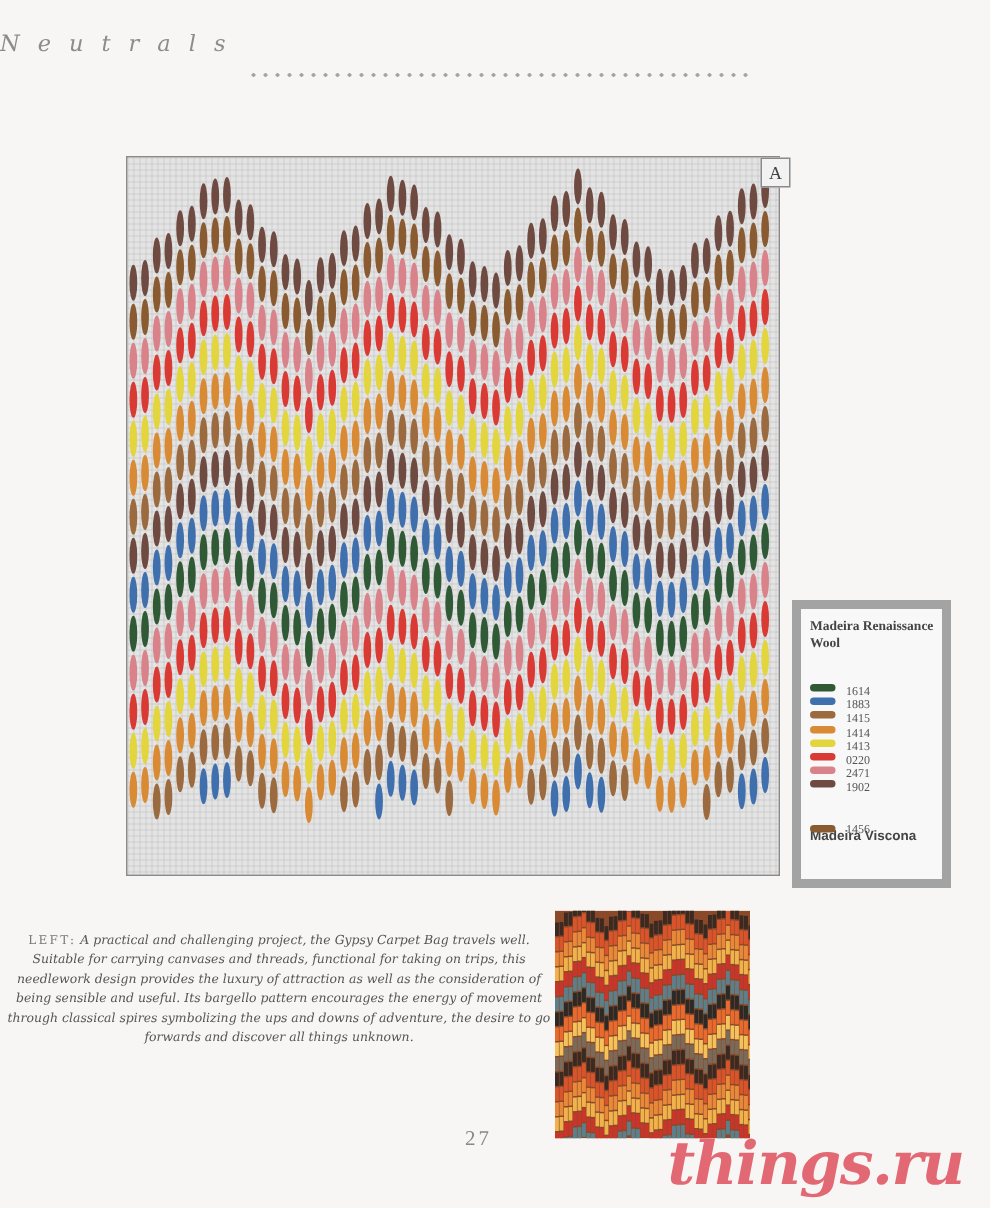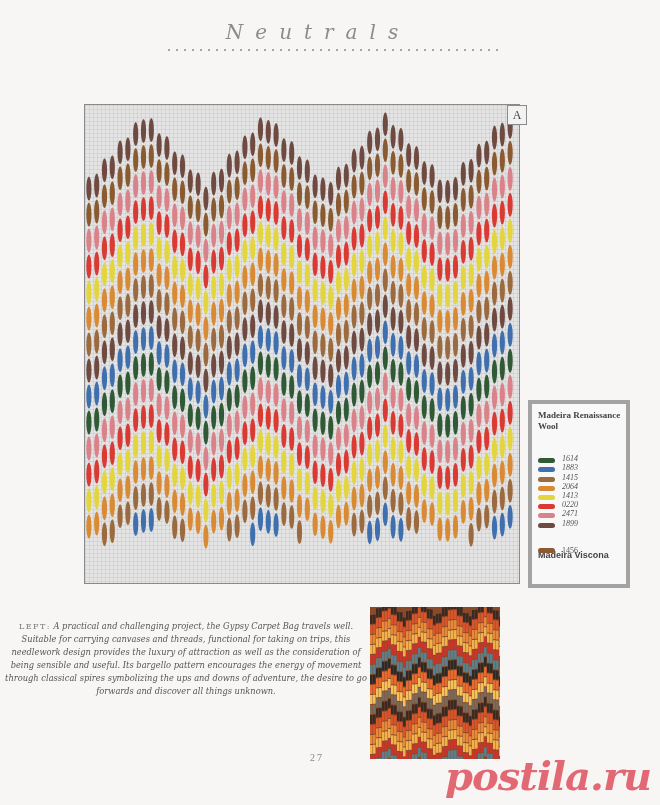--- a/index.html
+++ b/index.html
@@ -3,68 +3,68 @@
 <meta charset="utf-8">
 <style>
   html, body { margin: 0; padding: 0; }
   body {
     width: 660px; height: 805px; position: relative; overflow: hidden;
     background: #f7f6f5;
     font-family: "Liberation Serif", serif;
     color: #555;
   }
   .page-title {
-    position: absolute; top: 20px; left: 0; width: 636px; text-align: center;
-    font-family: "DejaVu Serif", serif; font-style: italic; font-size: 20px;
+    position: absolute; top: 20px; left: 0; width: 636px; text-align: left;
+    font-family: "DejaVu Serif", serif; font-style: italic; font-size: 15px;
     letter-spacing: 12px; color: #8c8c8c;
   }
   .dots {
     position: absolute; top: 48px; left: 165px; width: 338px; height: 4px;
     background-image: radial-gradient(circle, #a4a4a4 1.1px, transparent 1.4px);
     background-size: 8px 4px;
   }
   .chart-frame {
     position: absolute; left: 84px; top: 104px; width: 434px; height: 478px;
     border: 1px solid #8a8a8a; background: #dcdcdc;
   }
   .chart-frame svg { display: block; }
   .label-a {
     position: absolute; left: 507px; top: 105px; width: 18px; height: 18px;
     border: 1px solid #8a8a8a; background: #f2f2f2;
     font-family: "Liberation Serif", serif; font-size: 12px; text-align: center; line-height: 18px; color: #444;
   }
   .legend {
     position: absolute; left: 528px; top: 400px; width: 94px; height: 180px;
-    border: 4px solid #a3a3a3; background: #f8f8f8;
+    border: 6px solid #a3a3a3; background: #f8f8f8;
   }
   .legend-title {
     position: absolute; left: 6px; top: 6px; width: 86px;
     font-family: "Liberation Serif", serif; font-weight: bold; font-size: 9px; line-height: 11px; color: #444;
   }
   .legend-items { position: absolute; left: 6px; top: 50px; }
-  .legend-item { display: flex; align-items: flex-end; height: 9.2px; font-style: italic; }
+  .legend-item { display: flex; align-items: flex-start; height: 9.2px; }
   .swatch { width: 17px; height: 5px; border-radius: 3px; margin-right: 7px; }
   .legend-code { font-size: 8px; color: #555; font-family: "Liberation Serif", serif; }
   .legend-sub {
     position: absolute; left: 6px; top: 546px; margin-top: -400px;
     font-family: Liberation Sans, sans-serif; font-weight: bold; font-size: 9px; color: #444;
   }
   .legend-item-2 { position: absolute; left: 6px; top: 542px; margin-top: -400px; display: flex; align-items: center; }
   .caption {
     position: absolute; left: 5px; top: 620px; width: 362px; text-align: center;
     font-family: "DejaVu Serif", serif; font-style: italic; font-size: 8.3px; line-height: 13.1px; color: #555;
   }
   .caption .lead {
     font-style: normal; letter-spacing: 1.5px; font-size: 8px; color: #777; text-align: center;
   }
   .photo {
     position: absolute; left: 370px; top: 607px; width: 130px; height: 152px; overflow: hidden;
   }
   .page-number {
-    position: absolute; left: 310px; top: 752px; font-size: 10px; color: #888; letter-spacing: 2px;
+    position: absolute; left: 310px; top: 752px; font-size: 14px; color: #888; letter-spacing: 2px;
     font-family: "Liberation Serif", serif;
   }
   .watermark {
     position: absolute; left: 445px; top: 752px;
     font-family: "DejaVu Serif", serif; font-style: italic; font-weight: bold;
     font-size: 40px; color: #e05a66; opacity: 0.9; letter-spacing: -1px;
   }
 </style>
 </head>
 <body>
@@ -918,37 +918,37 @@
       <div class="legend-item">
         <span class="swatch" style="background: rgb(63, 111, 173);"></span>
         <span class="legend-code">1883</span>
       </div>
       <div class="legend-item">
         <span class="swatch" style="background: rgb(155, 106, 62);"></span>
         <span class="legend-code">1415</span>
       </div>
       <div class="legend-item">
         <span class="swatch" style="background: rgb(216, 139, 52);"></span>
-        <span class="legend-code">2064</span>
+        <span class="legend-code">1414</span>
       </div>
       <div class="legend-item">
         <span class="swatch" style="background: rgb(226, 213, 62);"></span>
         <span class="legend-code">1413</span>
       </div>
       <div class="legend-item">
         <span class="swatch" style="background: rgb(217, 58, 51);"></span>
         <span class="legend-code">0220</span>
       </div>
       <div class="legend-item">
         <span class="swatch" style="background: rgb(217, 130, 138);"></span>
         <span class="legend-code">2471</span>
       </div>
       <div class="legend-item">
         <span class="swatch" style="background: rgb(111, 74, 64);"></span>
-        <span class="legend-code">1899</span>
+        <span class="legend-code">1902</span>
       </div>
     </div>
   <div class="legend-sub">Madeira Viscona</div>
   <div class="legend-item-2">
     <span class="swatch" id="sub-swatch" style="background: rgb(138, 90, 48);"></span>
     <span class="legend-code">1456</span>
   </div>
 </div>
 
 <div class="caption">
@@ -1660,13 +1660,13 @@
       <rect x="129" y="109.8923076923077" width="2.6" height="9" fill="#3b2a22"></rect>
       <rect x="129" y="119.8923076923077" width="2.6" height="9" fill="#d9542a"></rect>
       <rect x="129" y="129.8923076923077" width="2.6" height="9" fill="#e8893a"></rect>
       <rect x="129" y="139.8923076923077" width="2.6" height="9" fill="#f0b24a"></rect>
       <rect x="129" y="149.8923076923077" width="2.6" height="9" fill="#c9352a"></rect>
       <rect x="129" y="159.8923076923077" width="2.6" height="9" fill="#5d7f8a"></rect>
     </svg>
 </div>
 
 <div class="page-number">27</div>
-<div class="watermark">postila.ru</div>
+<div class="watermark">things.ru</div>
 
 </body></html>

